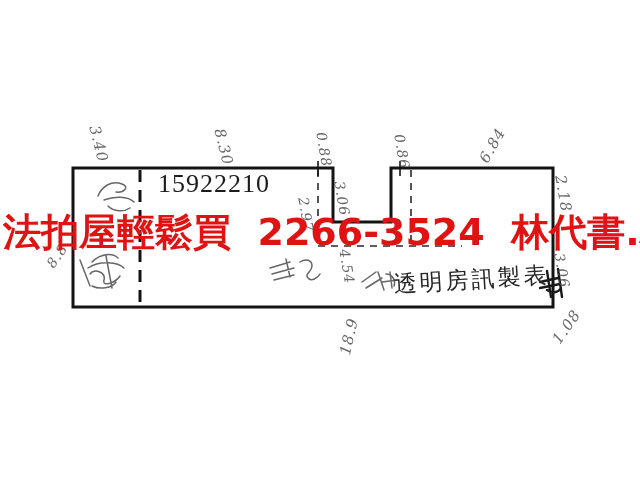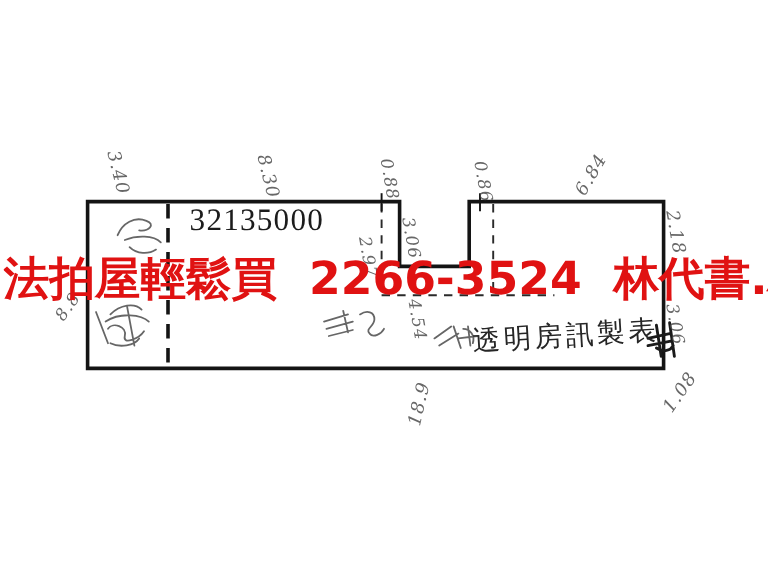--- a/index.html
+++ b/index.html
@@ -55,21 +55,21 @@
     <g fill="none" stroke="#565656" stroke-width="1.5" stroke-linecap="round" opacity="0.9">
       <path d="M98,196 c4,-10 14,-16 24,-12 c8,3 2,9 -6,8 m-12,8 c10,-4 24,-4 30,2 m-26,4 c6,6 16,6 22,2"></path>
       <path d="M92,262 c8,-8 20,-10 26,-4 m-30,10 c12,-8 30,-6 36,0 m-34,6 c4,-6 16,-2 14,6 c-2,8 12,2 16,-4 m-28,10 c8,4 20,2 24,-4 m-36,-22 l10,26 m16,-30 l6,32"></path>
       <path d="M270,268 l20,-6 m-18,12 l22,-6 m-20,12 l20,-5 m-8,-16 l4,18 M300,262 c6,-4 12,-2 12,4 c0,6 -8,8 -4,12 c3,4 10,0 12,-4"></path>
       <path d="M362,282 l14,-10 m-10,16 l16,-10 m-4,-6 l6,18 M386,274 c6,0 10,6 8,12 m-12,-4 l16,-2 m-8,-8 l2,16"></path>
     </g>
 
     <path d="M540,282 l18,-4 m-18,10 l20,-4 m-13,-13 l4,26 m7,-28 l4,28 m-15,-7 c6,4 12,2 14,-2" fill="none" stroke="#1a1a1a" stroke-width="2.4" stroke-linecap="round"></path>
   </svg>
 
-  <div class="printed parcel">32135000</div>
+  <div class="printed parcel">15922210</div>
 
   <div class="dim" style="left:101px;top:124px;transform:rotate(76deg);font-size:15px;">3.40</div>
   <div class="dim" style="left:226px;top:127px;transform:rotate(76deg);font-size:15px;">8.30</div>
   <div class="dim" style="left:328px;top:131px;transform:rotate(80deg);">0.88</div>
   <div class="dim" style="left:406px;top:133px;transform:rotate(80deg);">0.86</div>
   <div class="dim" style="left:477px;top:158px;transform:rotate(-60deg);font-size:15px;">6.84</div>
   <div class="dim" style="left:567px;top:174px;transform:rotate(80deg);font-size:15px;">2.18</div>
   <div class="dim" style="left:310px;top:196px;transform:rotate(80deg);">2.97</div>
   <div class="dim" style="left:346px;top:180px;transform:rotate(80deg);">3.06</div>
   <div class="dim" style="left:351px;top:248px;transform:rotate(80deg);">4.54</div>

